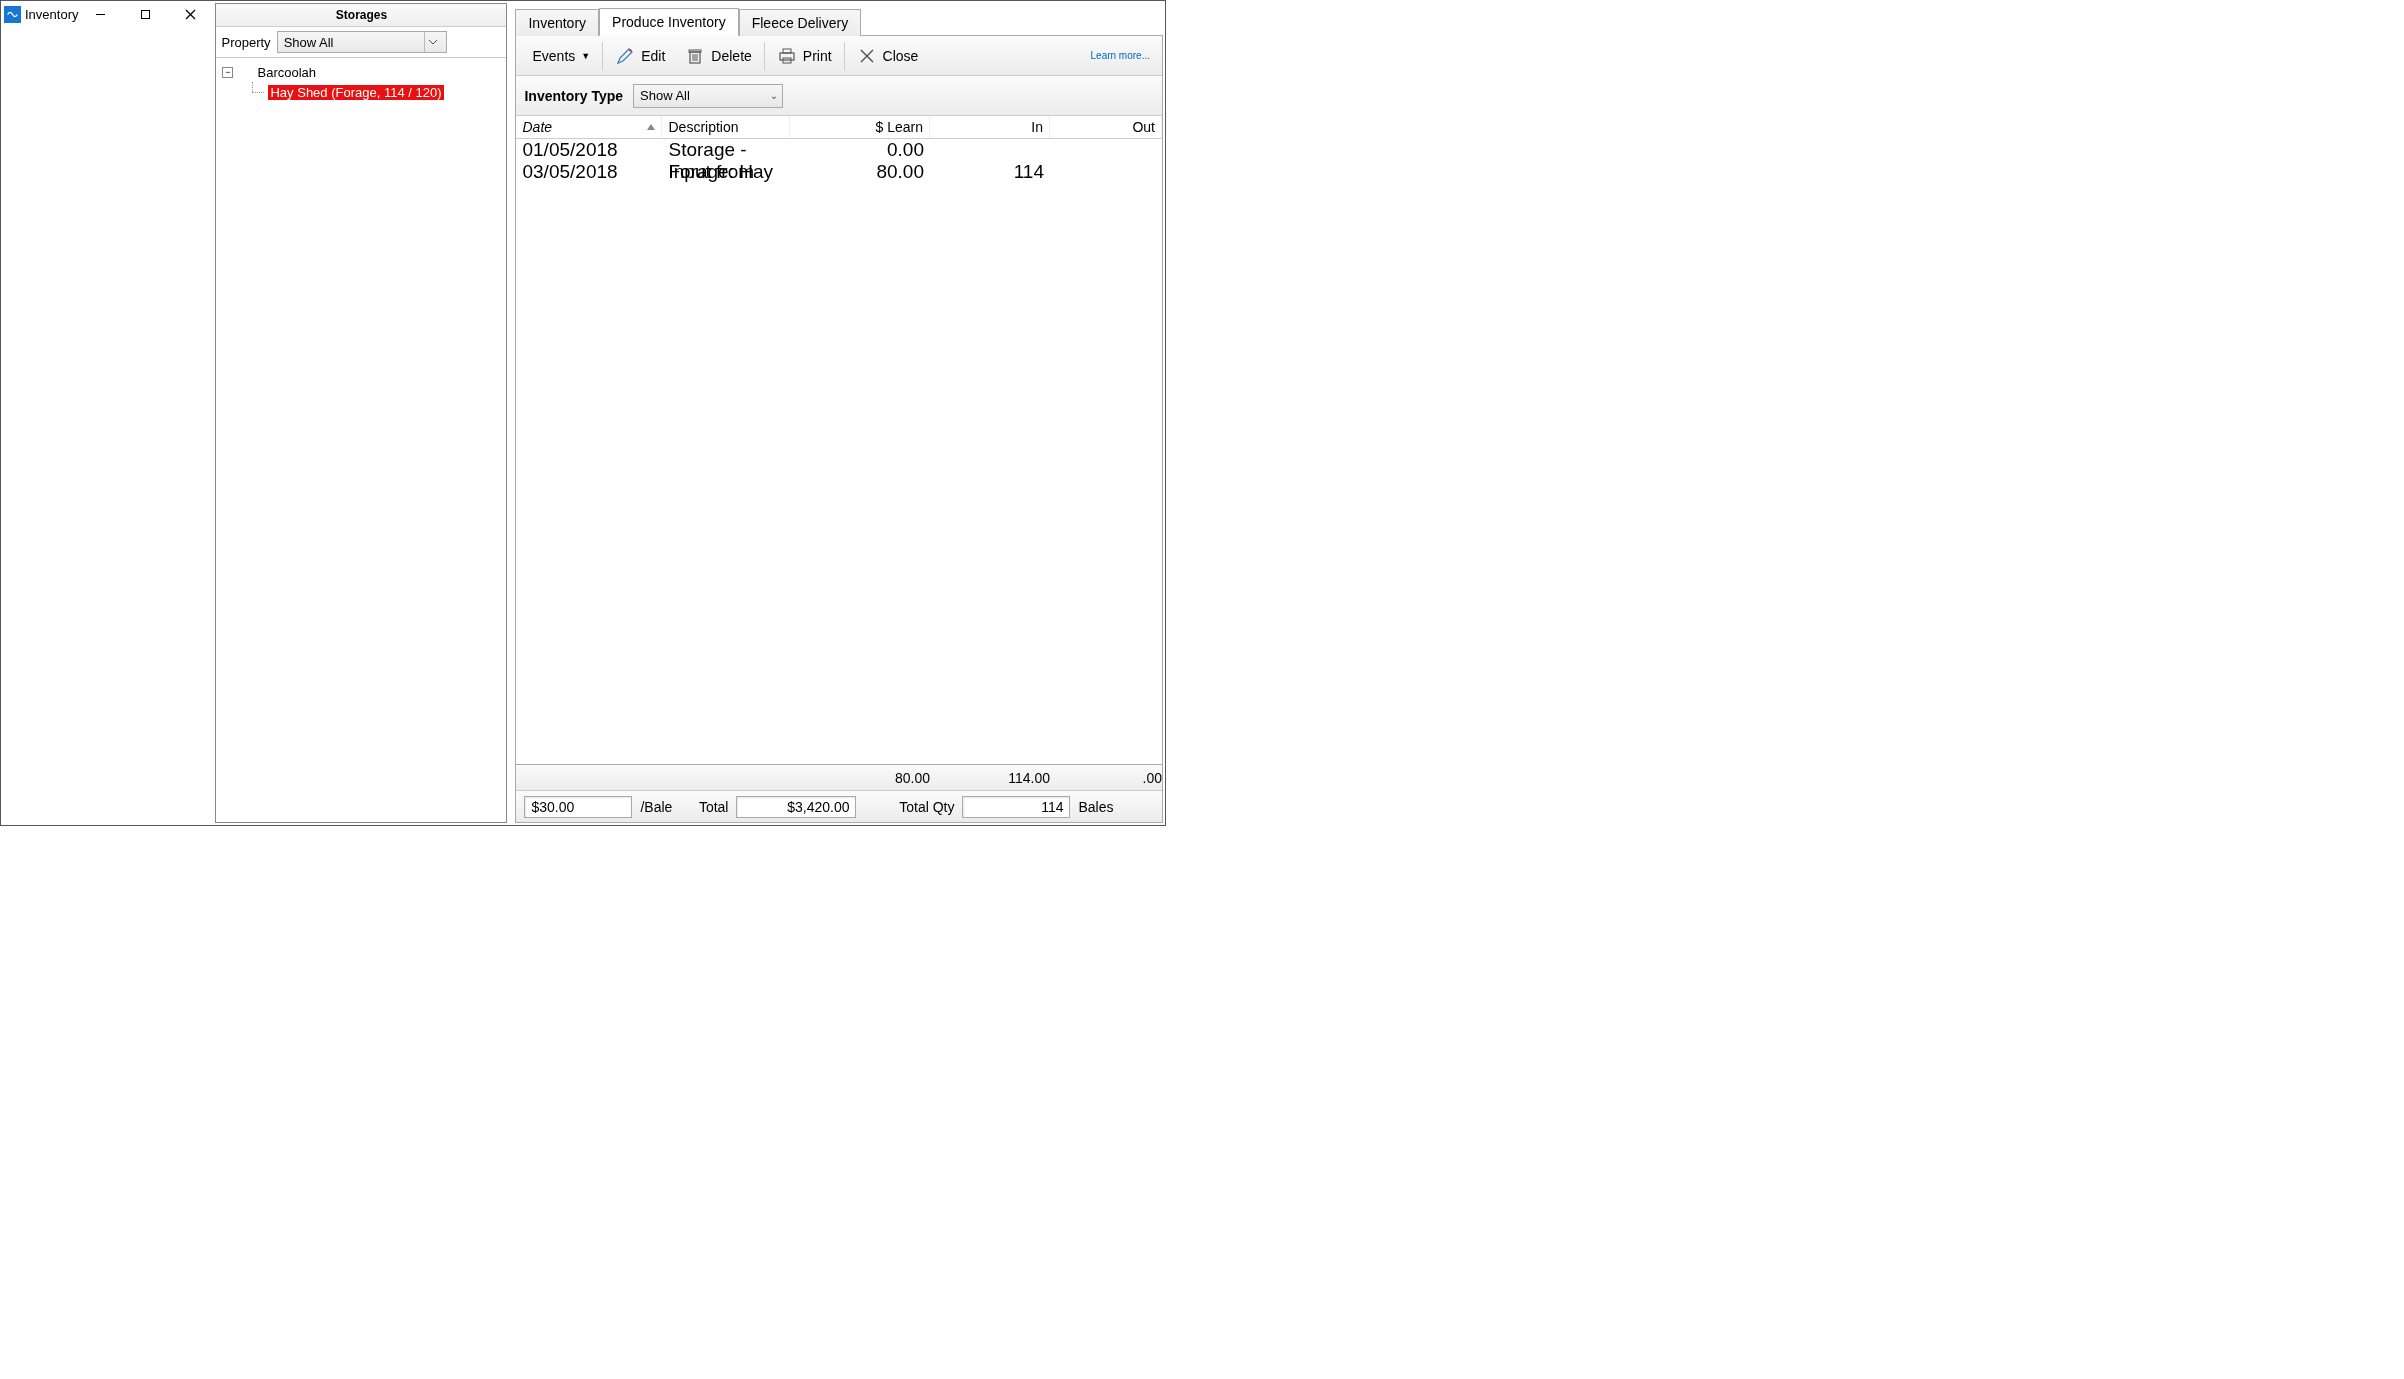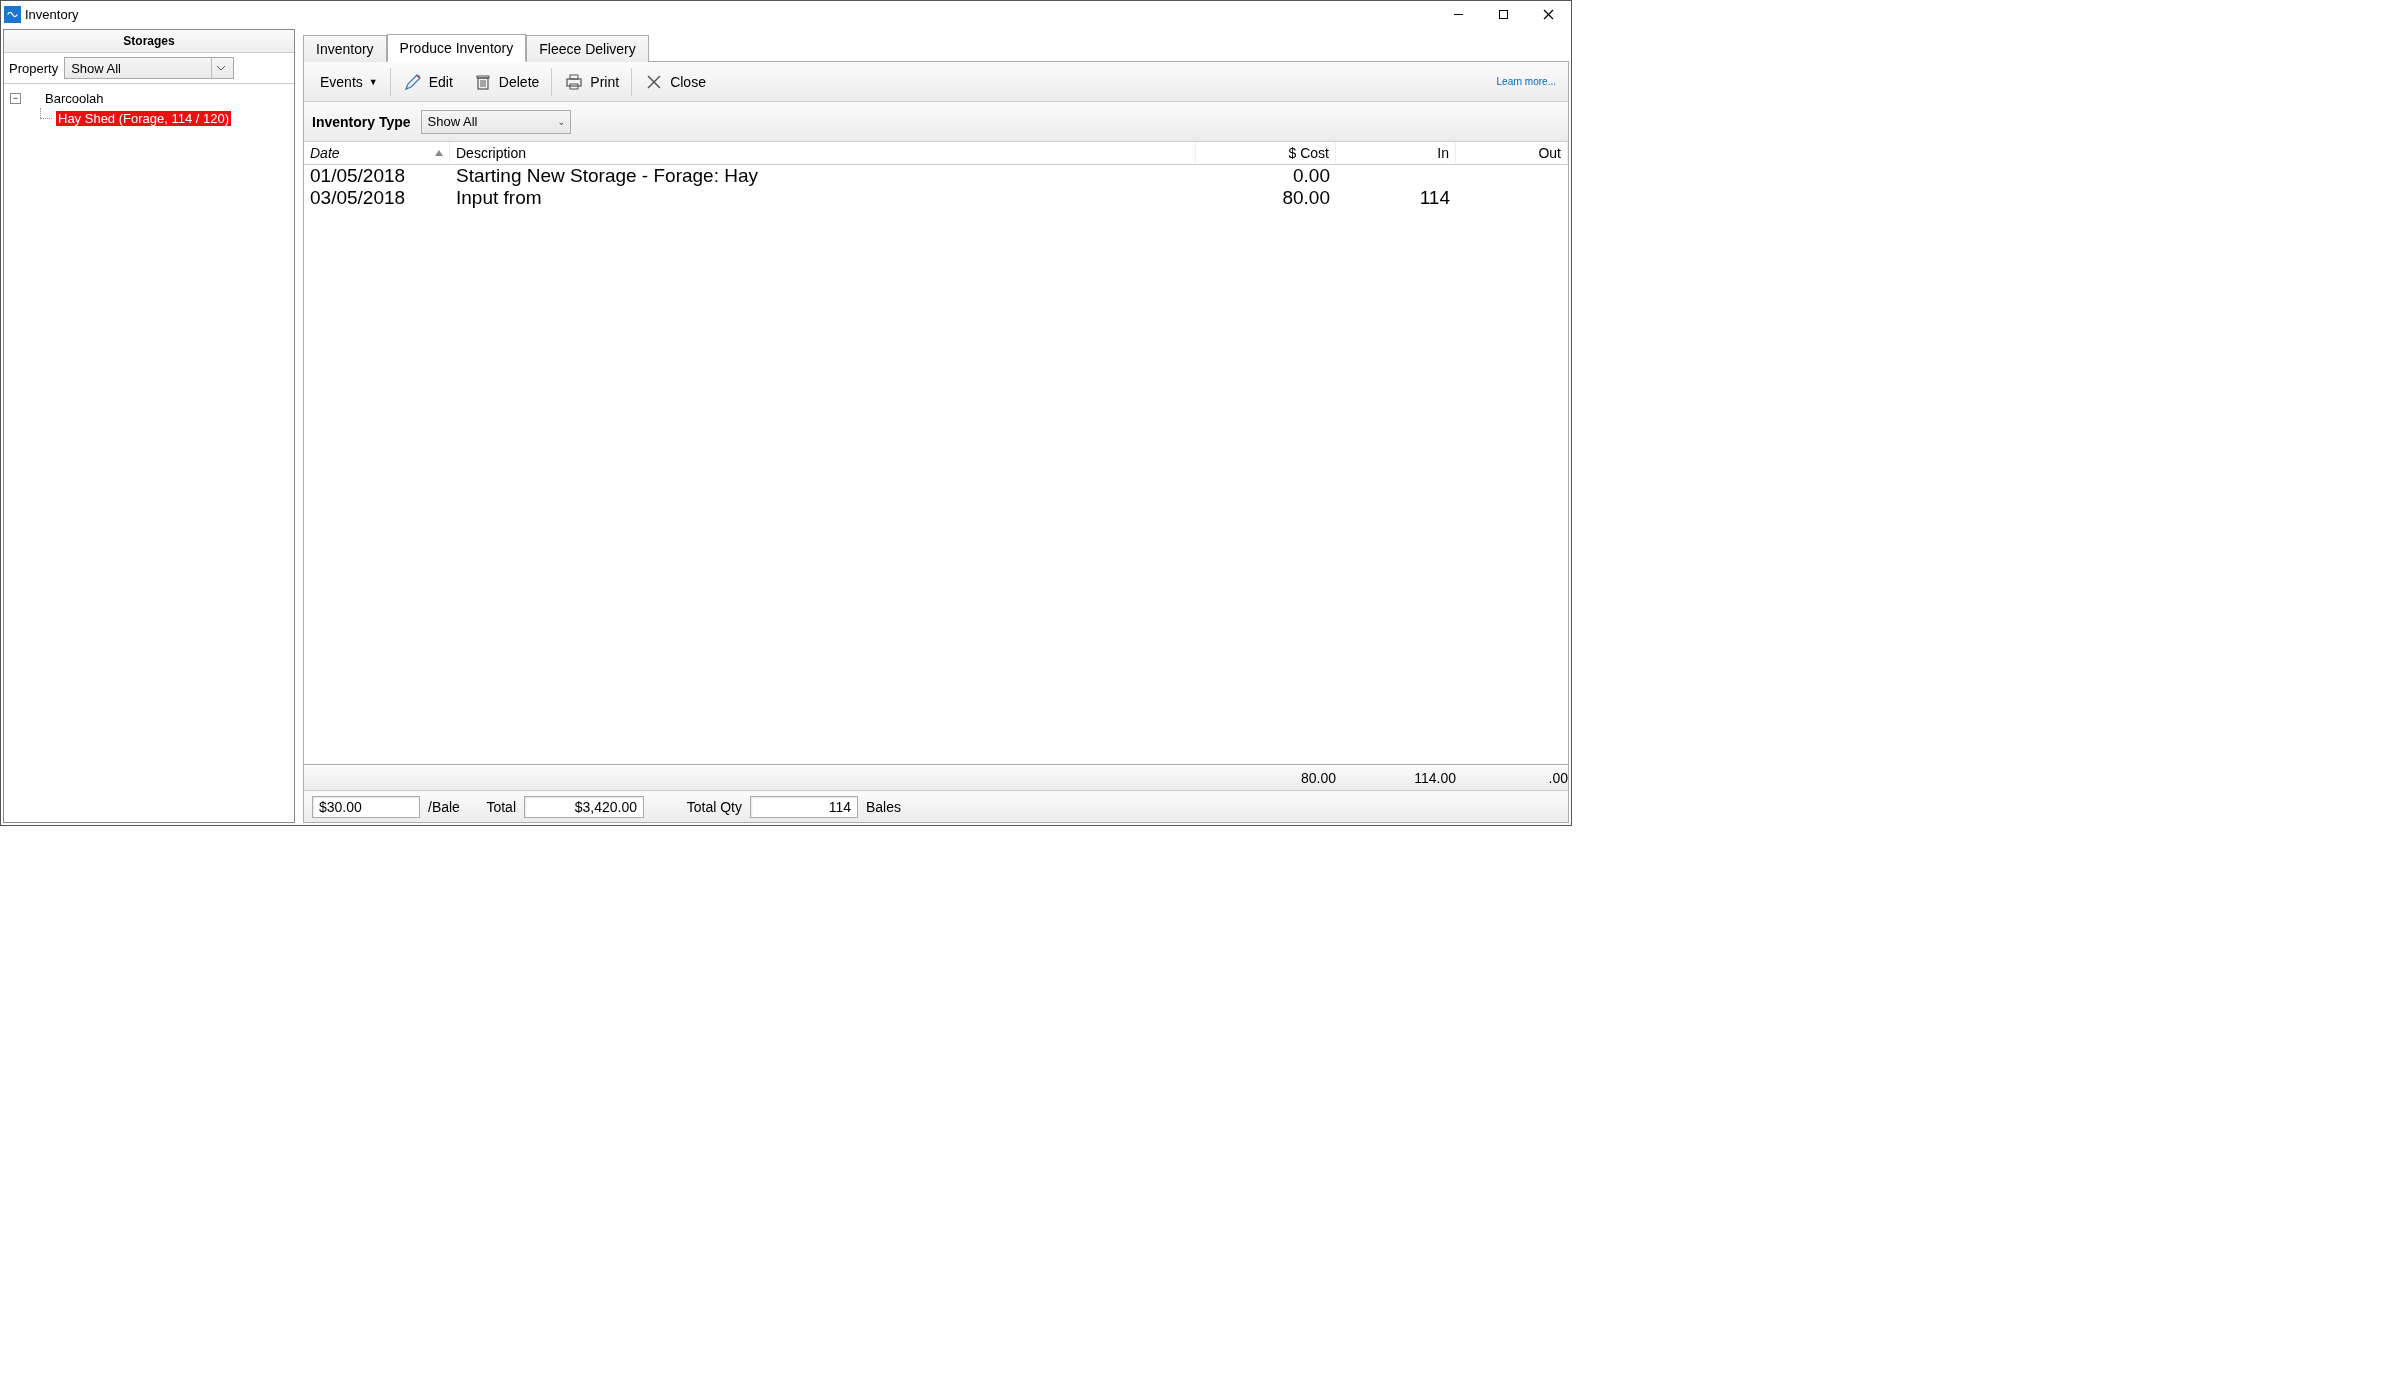--- a/index.html
+++ b/index.html
@@ -4,25 +4,25 @@
 <style>
 * { box-sizing: border-box; margin: 0; padding: 0; }
 body {
   font-family: "Segoe UI", Tahoma, sans-serif;
   font-size: 13px;
   background: #fff;
   color: #000;
   overflow: hidden;
 }
 .window {
-  width: 1572px;
+  width: 1166px;
   height: 826px;
   border: 1px solid #555;
   display: flex;
-  flex-direction: column;
+  flex-direction: row;
   background: #fff;
   position: relative;
 }
 .titlebar {
   height: 26px;
   display: flex;
   align-items: center;
   background: #fff;
   padding-left: 3px;
 }
@@ -443,21 +443,21 @@
         </div>
 
 
         <div class="grid">
           <div class="grid-header">
             <div class="col col-date">
               <span>Date</span>
               <span class="sort-tri"></span>
             </div>
             <div class="col col-desc">Description</div>
-            <div class="col col-cost">$ Cost</div>
+            <div class="col col-cost">$ Learn</div>
             <div class="col col-in">In</div>
             <div class="col col-out">Out</div>
           </div>
           <div class="grid-body">
             <div class="grid-row">
               <div class="cell cell-date">01/05/2018</div>
               <div class="cell cell-desc">Starting New Storage - Forage: Hay</div>
               <div class="cell cell-cost">0.00</div>
               <div class="cell cell-in"></div>
               <div class="cell cell-out"></div>

